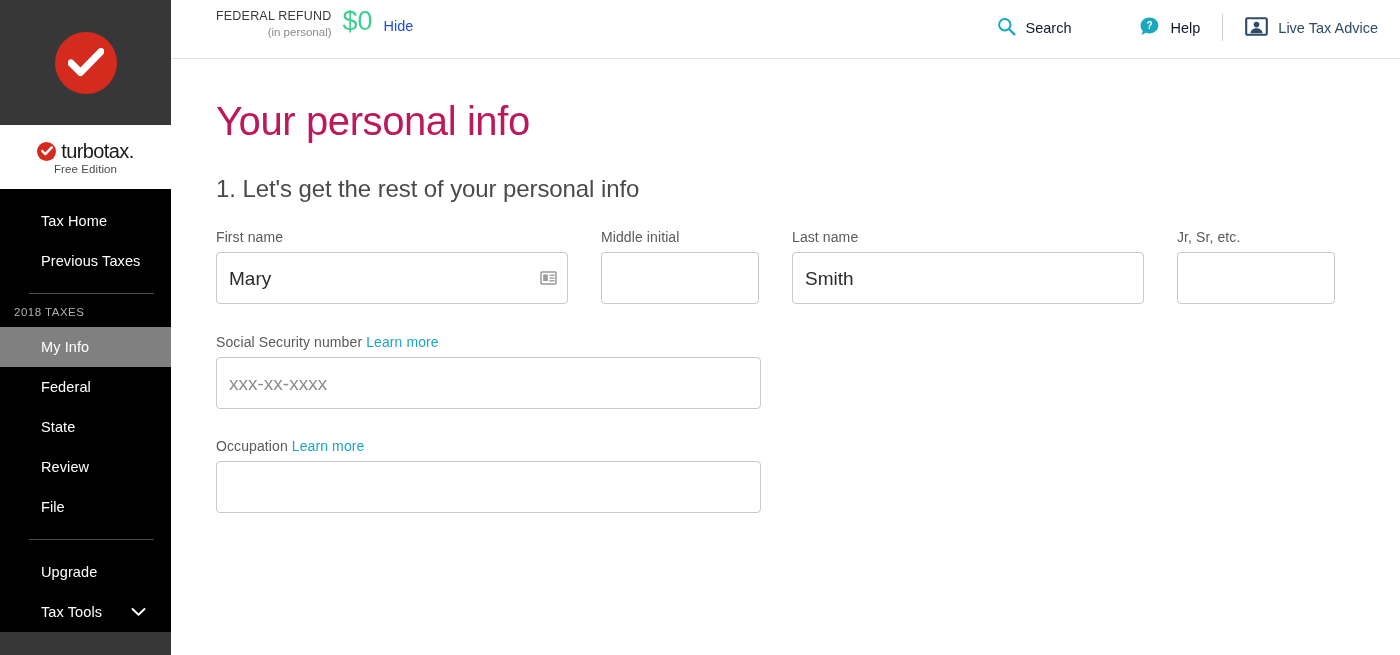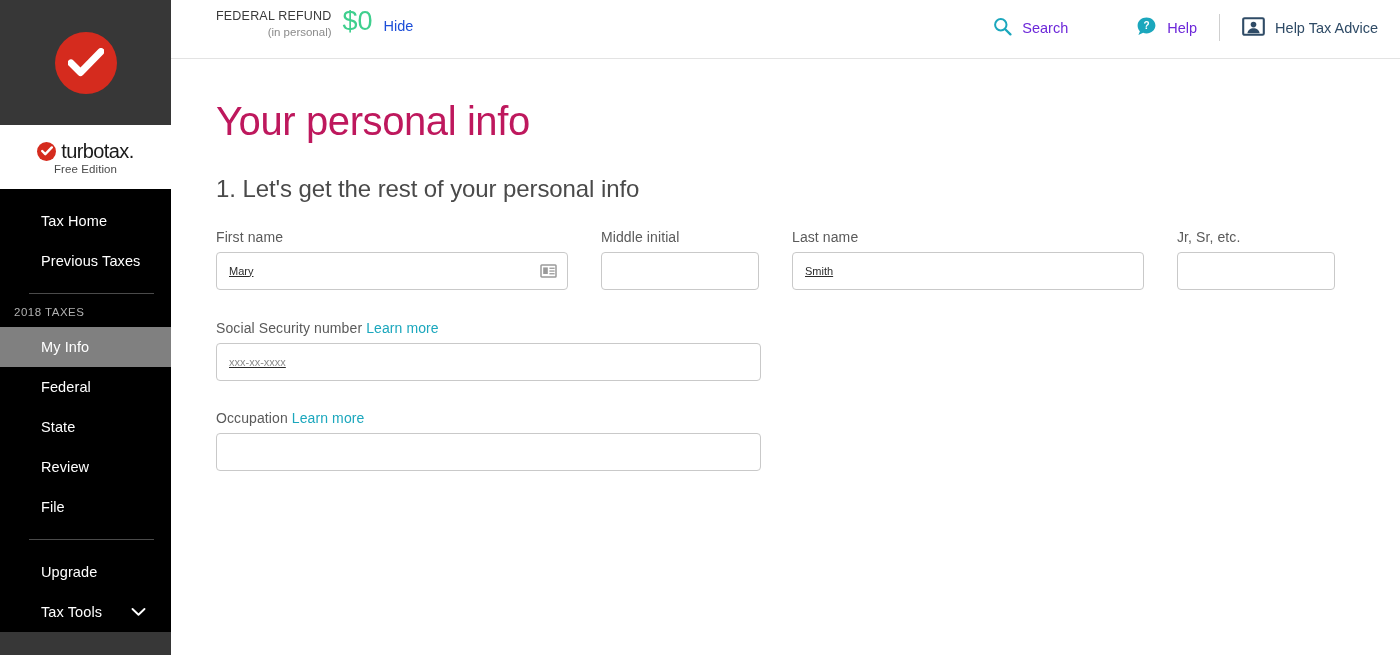--- a/index.html
+++ b/index.html
@@ -201,21 +201,21 @@
     display: flex;
     align-items: center;
     padding-top: 14px;
     gap: 0;
   }
   .top-action {
     display: flex;
     align-items: center;
     gap: 10px;
     cursor: pointer;
-    color: #6d28d9;
+    color: #0f172a;
     font-size: 14.5px;
   }
   .top-action.search { margin-right: 68px; }
   .top-action.help { margin-right: 22px; }
   .top-divider {
     width: 1px;
     height: 27px;
     background: #cfcfcf;
     margin-right: 22px;
   }
@@ -247,31 +247,30 @@
     margin-bottom: 7px;
     display: block;
     letter-spacing: 0.1px;
   }
   .learn-more {
     color: #1ba7bd;
     cursor: pointer;
   }
 
   .input {
-    height: 38px;
+    height: 52px;
     border: 1px solid #c9c9c9;
     border-radius: 4px;
     background: #ffffff;
     display: flex;
     align-items: center;
     padding: 0 12px;
-    font-size: 11px;
+    font-size: 19px;
     color: #2b2b2b;
     position: relative;
-    text-decoration: underline;
   }
   .input .val { line-height: 1; }
   .input .ph { color: #8d8d8d; line-height: 1; }
   .input .field-icon {
     position: absolute;
     right: 10px;
     top: 50%;
     transform: translateY(-50%);
     display: flex;
   }
@@ -406,21 +405,21 @@
         <div class="top-divider"></div>
 
         <div class="top-action advice">
           <span>
             <svg width="23" height="19" viewBox="0 0 23 19" aria-hidden="true">
               <rect x="1.2" y="1.2" width="20.6" height="16.6" rx="1.4" stroke="#2f4b66" stroke-width="2.1" fill="#ffffff"></rect>
               <circle cx="11.5" cy="7.6" r="2.8" fill="#2f4b66"></circle>
               <path d="M5.4 16.2 C5.9 12.7 8.4 11.2 11.5 11.2 C14.6 11.2 17.1 12.7 17.6 16.2 Z" fill="#2f4b66"></path>
             </svg>
           </span>
-          <span>Help Tax Advice</span>
+          <span>Live Tax Advice</span>
         </div>
 
       </div>
     </header>
 
     <div class="content">
 
       <h1 class="page-title">Your personal info</h1>
 
       <h2 class="step-title">1. Let's get the rest of your personal info</h2>

